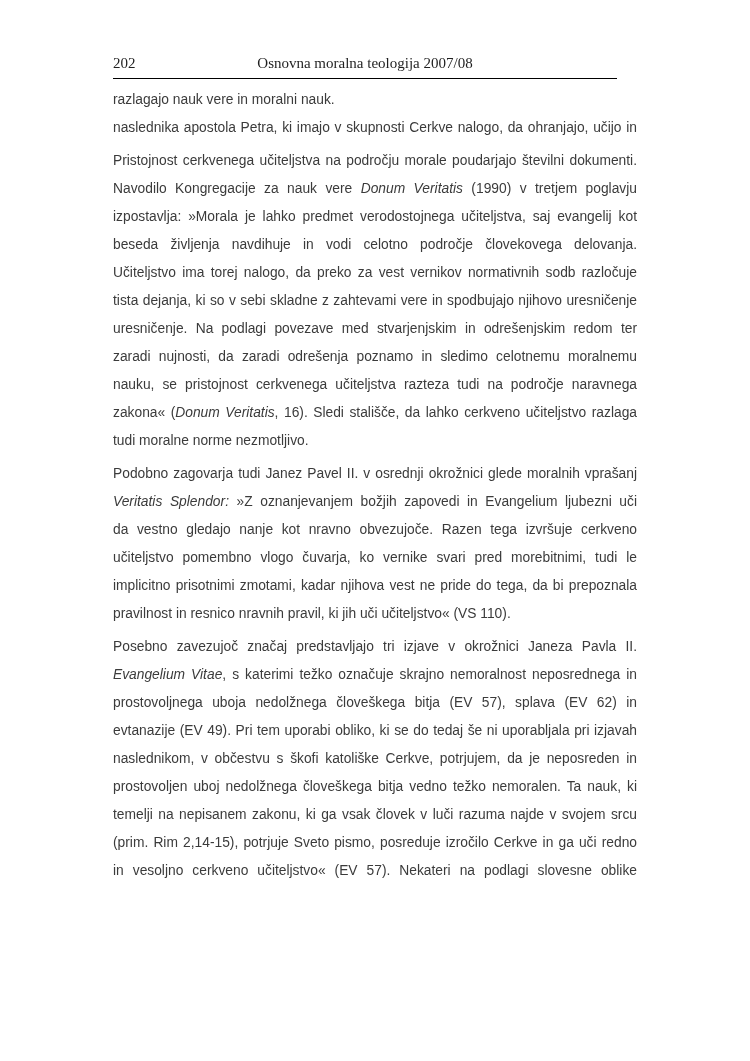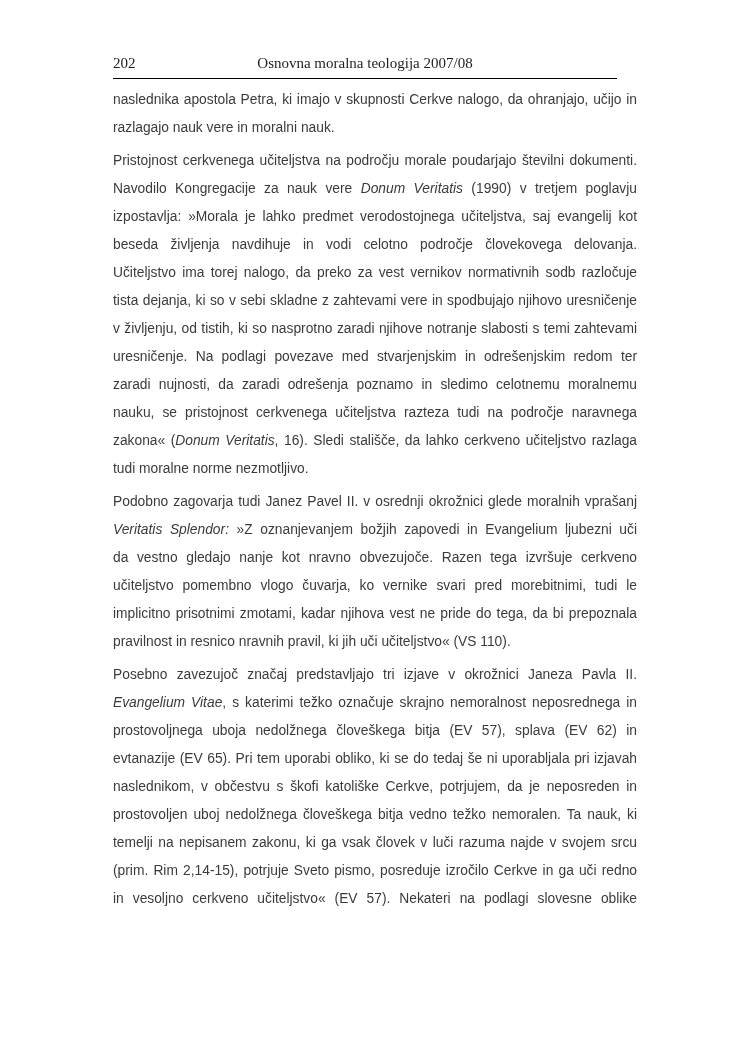--- a/index.html
+++ b/index.html
@@ -61,50 +61,49 @@
 </head>
 <body>
 
 <div class="page">
   <header class="page-header">
     <span class="page-number">202</span>
     <span class="header-title">Osnovna moralna teologija 2007/08</span>
   </header>
   <main class="page-body">
       <div class="paragraph">
+        <div class="line last"><span>razlagajo nauk vere in moralni nauk.</span></div>
         <div class="line"><span>naslednika apostola Petra, ki imajo v skupnosti Cerkve nalogo, da ohranjajo, učijo in</span></div>
-        <div class="line last"><span>razlagajo nauk vere in moralni nauk.</span></div>
       </div>
       <div class="paragraph">
         <div class="line"><span>Pristojnost cerkvenega učiteljstva na področju morale poudarjajo številni dokumenti.</span></div>
         <div class="line"><span>Navodilo Kongregacije za nauk vere </span><i>Donum Veritatis</i><span> (1990) v tretjem poglavju</span></div>
         <div class="line"><span>izpostavlja: »Morala je lahko predmet verodostojnega učiteljstva, saj evangelij kot</span></div>
         <div class="line"><span>beseda življenja navdihuje in vodi celotno področje človekovega delovanja.</span></div>
         <div class="line"><span>Učiteljstvo ima torej nalogo, da preko za vest vernikov normativnih sodb razločuje</span></div>
         <div class="line"><span>tista dejanja, ki so v sebi skladne z zahtevami vere in spodbujajo njihovo uresničenje</span></div>
-        <div class="line"><span>v življenju, od tistih, ki so nasprotno zaradi njihove notranje slabosti s temi zahtevami</span></div>
         <div class="line"><span>uresničenje. Na podlagi povezave med stvarjenjskim in odrešenjskim redom ter</span></div>
         <div class="line"><span>zaradi nujnosti, da zaradi odrešenja poznamo in sledimo celotnemu moralnemu</span></div>
         <div class="line"><span>nauku, se pristojnost cerkvenega učiteljstva razteza tudi na področje naravnega</span></div>
         <div class="line"><span>zakona« (</span><i>Donum Veritatis</i><span>, 16). Sledi stališče, da lahko cerkveno učiteljstvo razlaga</span></div>
         <div class="line last"><span>tudi moralne norme nezmotljivo.</span></div>
       </div>
       <div class="paragraph">
         <div class="line"><span>Podobno zagovarja tudi Janez Pavel II. v osrednji okrožnici glede moralnih vprašanj</span></div>
         <div class="line"><i>Veritatis Splendor:</i><span> »Z oznanjevanjem božjih zapovedi in Evangelium ljubezni uči</span></div>
         <div class="line"><span>da vestno gledajo nanje kot nravno obvezujoče. Razen tega izvršuje cerkveno</span></div>
         <div class="line"><span>učiteljstvo pomembno vlogo čuvarja, ko vernike svari pred morebitnimi, tudi le</span></div>
         <div class="line"><span>implicitno prisotnimi zmotami, kadar njihova vest ne pride do tega, da bi prepoznala</span></div>
         <div class="line last"><span>pravilnost in resnico nravnih pravil, ki jih uči učiteljstvo« (VS 110).</span></div>
       </div>
       <div class="paragraph">
         <div class="line"><span>Posebno zavezujoč značaj predstavljajo tri izjave v okrožnici Janeza Pavla II.</span></div>
         <div class="line"><i>Evangelium Vitae</i><span>, s katerimi težko označuje skrajno nemoralnost neposrednega in</span></div>
         <div class="line"><span>prostovoljnega uboja nedolžnega človeškega bitja (EV 57), splava (EV 62) in</span></div>
-        <div class="line"><span>evtanazije (EV 65). Pri tem uporabi obliko, ki se do tedaj še ni uporabljala pri izjavah</span></div>
+        <div class="line"><span>evtanazije (EV 49). Pri tem uporabi obliko, ki se do tedaj še ni uporabljala pri izjavah</span></div>
         <div class="line"><span>naslednikom, v občestvu s škofi katoliške Cerkve, potrjujem, da je neposreden in</span></div>
         <div class="line"><span>prostovoljen uboj nedolžnega človeškega bitja vedno težko nemoralen. Ta nauk, ki</span></div>
         <div class="line"><span>temelji na nepisanem zakonu, ki ga vsak človek v luči razuma najde v svojem srcu</span></div>
         <div class="line"><span>(prim. Rim 2,14-15), potrjuje Sveto pismo, posreduje izročilo Cerkve in ga uči redno</span></div>
         <div class="line"><span>in vesoljno cerkveno učiteljstvo« (EV 57). Nekateri na podlagi slovesne oblike</span></div>
       </div>
     </main>
 </div>
 
 </body></html>

